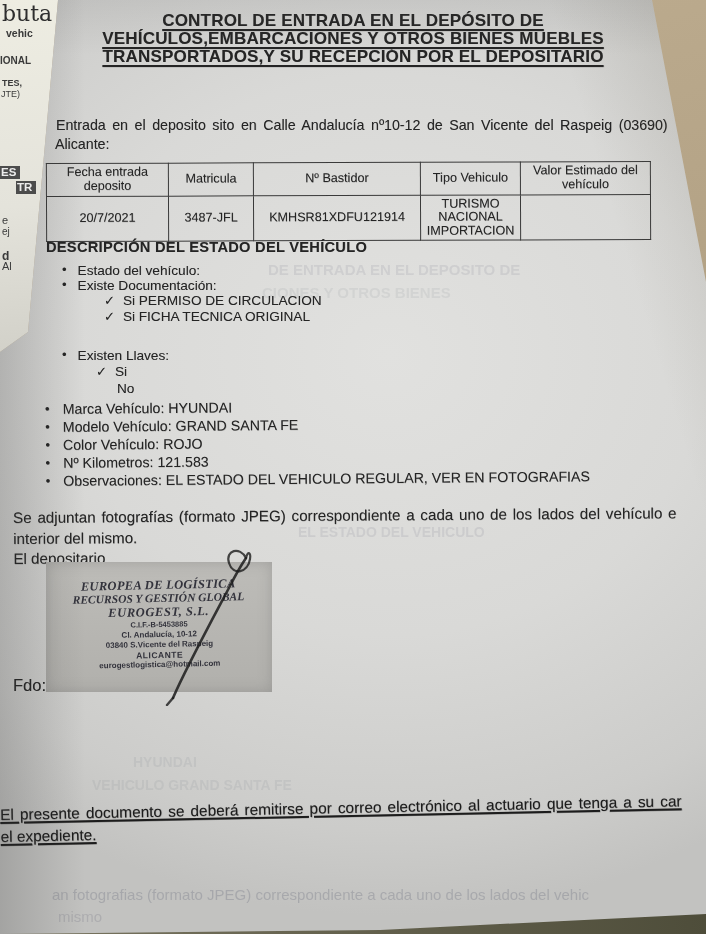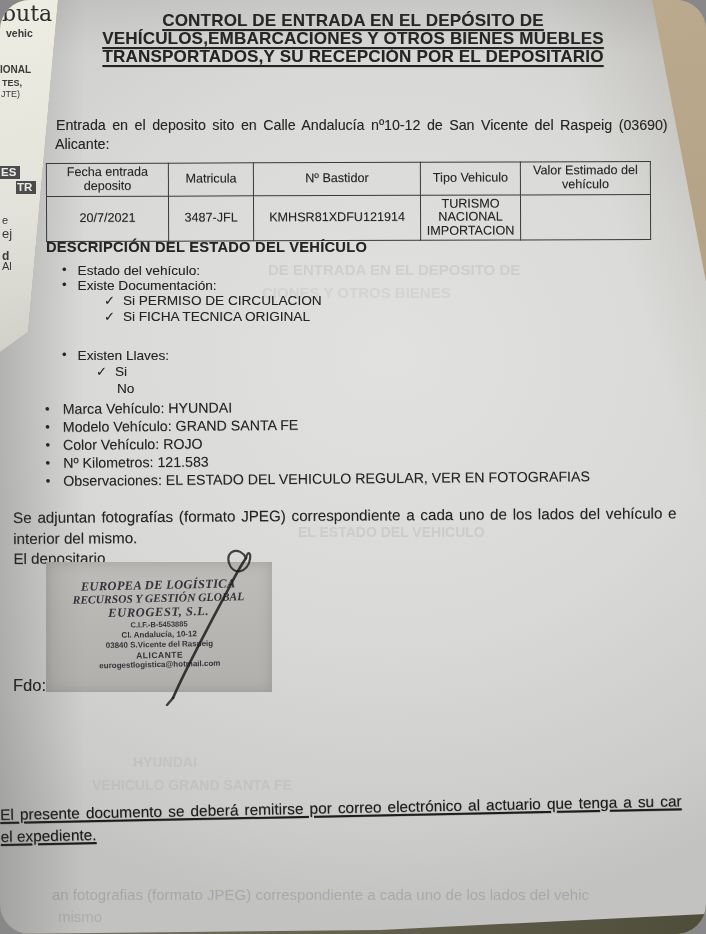--- a/index.html
+++ b/index.html
@@ -1,39 +1,39 @@
 <!DOCTYPE html>
 <html><head>
 <meta charset="utf-8">
 <style>
   html,body{margin:0;padding:0;background:#888;}
   .photo{position:relative;width:706px;height:934px;overflow:hidden;
-         font-family:"Liberation Sans",sans-serif;background:#b2a083;border-radius:30px;}
+         font-family:"Liberation Sans",sans-serif;background:#b2a083;}
 
   
   .bg-tan{position:absolute;inset:0;
           background:linear-gradient(165deg,#bfae91 0%,#b2a184 45%,#95876d 100%);}
   .bg-strip{position:absolute;left:0;top:903px;width:706px;height:31px;
             background:linear-gradient(to right,#7a7661,#4e4d3a);}
 
   
   .under-page{position:absolute;left:0;top:0;width:90px;height:370px;
               clip-path:polygon(0 0,58px 0,28px 332px,0 352px);
               background:linear-gradient(175deg,#eeede2 0%,#e4e3db 55%,#cfcec6 100%);}
   .frag{position:absolute;color:#3a3a3a;font-family:"Liberation Sans",sans-serif;white-space:nowrap;}
   .f-buta{left:2px;top:1px;font-size:22px;font-family:"DejaVu Serif",serif;color:#2e2e2e;}
   .f-butari{left:6px;top:27px;font-size:10.5px;font-weight:bold;}
-  .f-ional{left:0;top:64px;font-size:10px;font-weight:bold;}
+  .f-ional{left:0;top:55px;font-size:10px;font-weight:bold;}
   .f-tes{left:2px;top:78px;font-size:9px;font-weight:bold;}
   .f-jte{left:1px;top:89px;font-size:9px;}
   .f-inv{background:#4c4c4c;color:#ececec;font-weight:bold;font-size:11.5px;padding:0 4px 1px 1px;}
   .f-es{left:0;top:166px;}
   .f-tr{left:16px;top:181px;}
   .f-e{left:2px;top:214px;font-size:11px;}
-  .f-ej{left:2px;top:226px;font-size:13px;}
+  .f-ej{left:2px;top:226px;font-size:10px;}
   .f-d{left:2px;top:249px;font-size:12px;font-weight:bold;}
   .f-al{left:2px;top:260px;font-size:11px;}
 
   
   .paper{position:absolute;inset:0;
          clip-path:polygon(58px 0,652px 0,706px 282px,706px 914px,380px 930px,0 934px,0 352px,28px 332px);
          background:radial-gradient(ellipse 90% 60% at 55% 38%,#e1e1df 0%,#d9d9d7 50%,#cccccA 85%,#c2c2c0 100%);}
   .paper-shade{position:absolute;inset:0;pointer-events:none;
      background:linear-gradient(to right,rgba(55,55,55,.22),rgba(55,55,55,0) 85px),
                 linear-gradient(253deg,rgba(95,88,70,.18),rgba(95,88,70,0) 16%),

